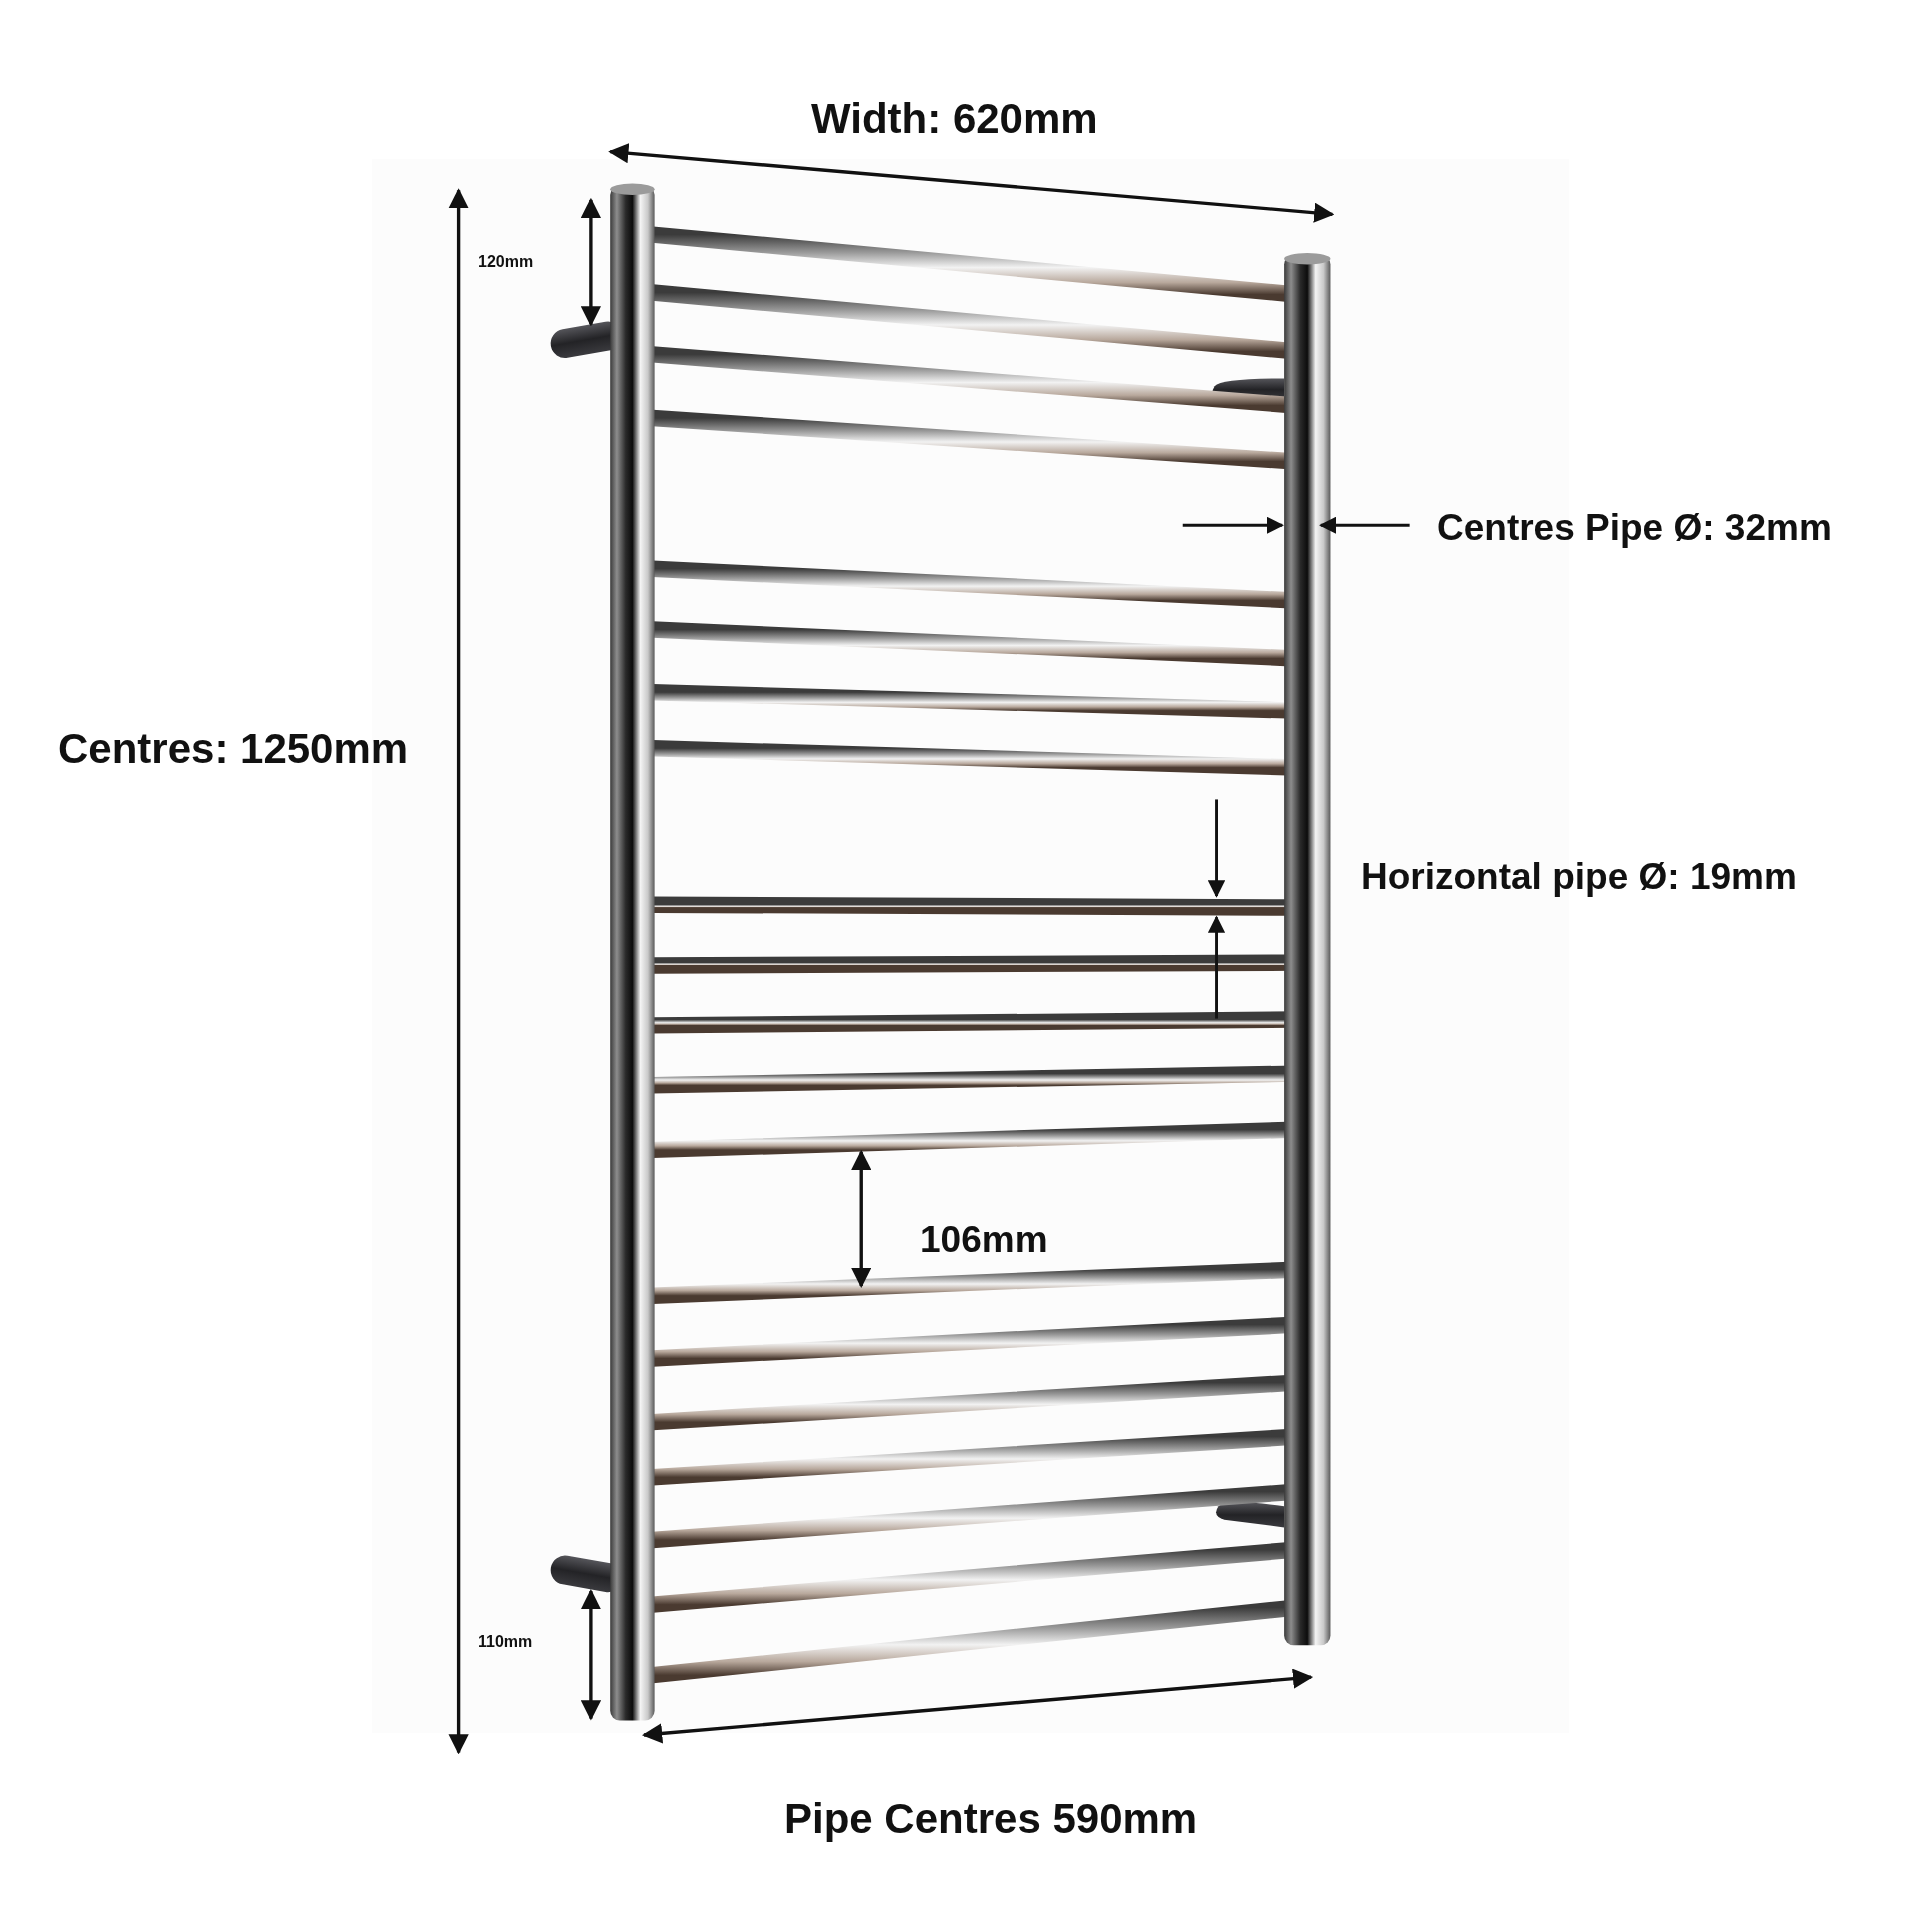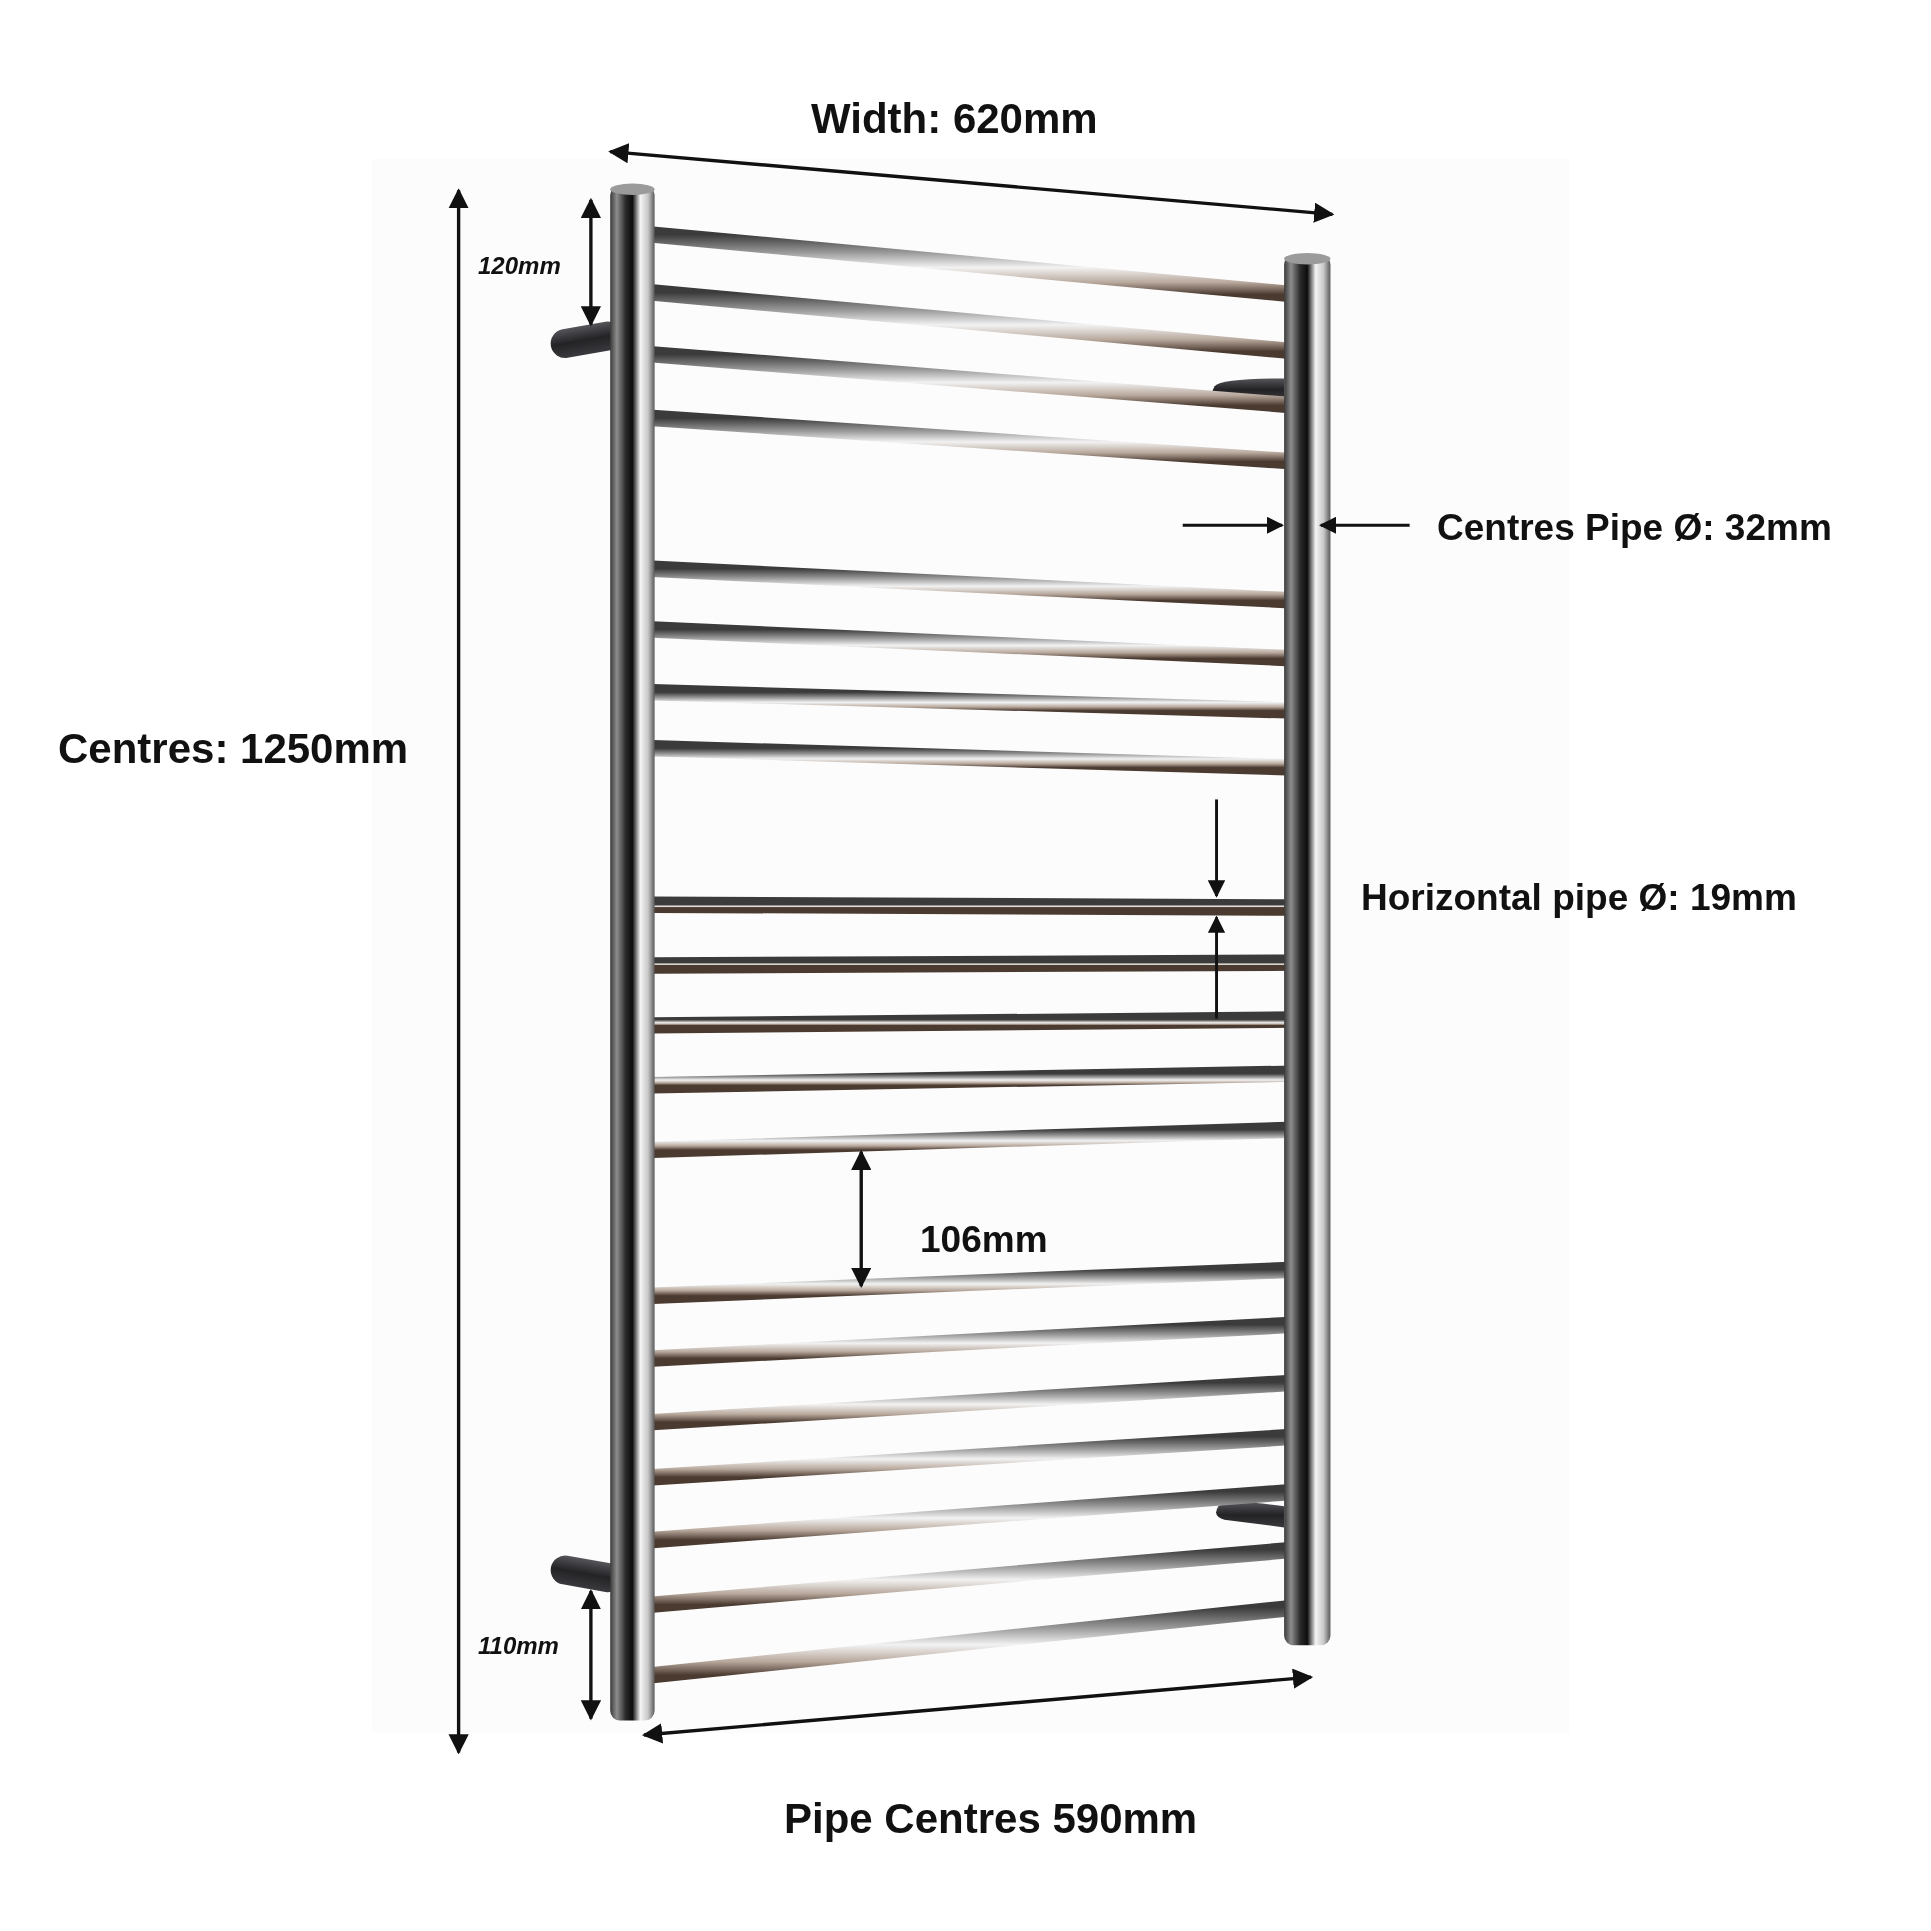--- a/index.html
+++ b/index.html
@@ -2,21 +2,21 @@
 <html><head>
 <meta charset="utf-8">
 <style>
   html,body{margin:0;padding:0;background:#ffffff;}
   body{width:1931px;height:1931px;position:relative;overflow:hidden;font-family:"Liberation Sans",sans-serif;}
   .stage{position:absolute;left:0;top:0;width:1931px;height:1931px;}
   .bgpanel{position:absolute;left:372px;top:159px;width:1197px;height:1574px;background:#fcfcfc;}
   svg.diagram{position:absolute;left:0;top:0;}
   .lbl{position:absolute;font-family:"Liberation Sans",sans-serif;font-weight:bold;color:#111;white-space:nowrap;line-height:1;}
   .lbl.big{font-size:42px;}
-  .lbl.small{font-size:24px;font-style:italic;}
+  .lbl.small{font-size:16px;}
   .lbl.mid{font-size:37px;}
 </style>
 </head>
 <body>
 
 <div class="stage">
   <div class="bgpanel"></div>
 
   <svg class="diagram" width="1931" height="1931" viewBox="0 0 2000 2000">
     <defs>
@@ -119,19 +119,19 @@
       <line x1="892" y1="1193" x2="892" y2="1332" stroke="#111" stroke-width="3.5" marker-start="url(#ah)" marker-end="url(#ah)"></line>
     </g>
     <g>
       <line x1="667" y1="1797" x2="1358" y2="1737" stroke="#111" stroke-width="3.5" marker-start="url(#ah)" marker-end="url(#ah)"></line>
     </g>
   </svg>
 
   <div class="lbl big" style="left:811px;top:98px;">Width: 620mm</div>
   <div class="lbl big" style="left:58px;top:728px;">Centres: 1250mm</div>
   <div class="lbl mid" style="left:1437px;top:509px;">Centres Pipe Ø: 32mm</div>
-  <div class="lbl mid" style="left:1361px;top:858px;margin-top:21px;">Horizontal pipe Ø:  19mm</div>
+  <div class="lbl mid" style="left:1361px;top:858px;">Horizontal pipe Ø:  19mm</div>
   <div class="lbl mid" style="left:920px;top:1205px;margin-top:16px;">106mm</div>
   <div class="lbl small" style="left:478px;top:254px;">120mm</div>
   <div class="lbl small" style="left:478px;top:1634px;">110mm</div>
   <div class="lbl big" style="left:784px;top:1762px;margin-top:36px;">Pipe Centres 590mm</div>
 </div>
 
 
 </body></html>

